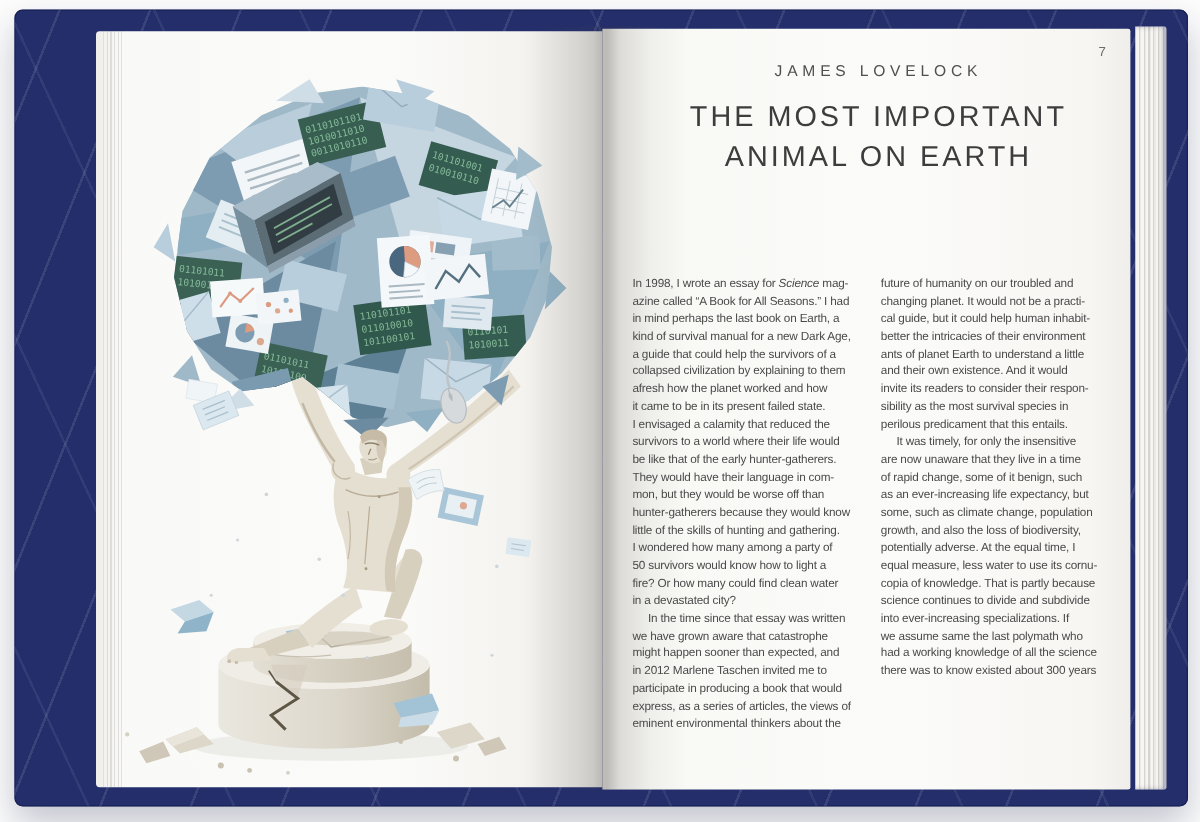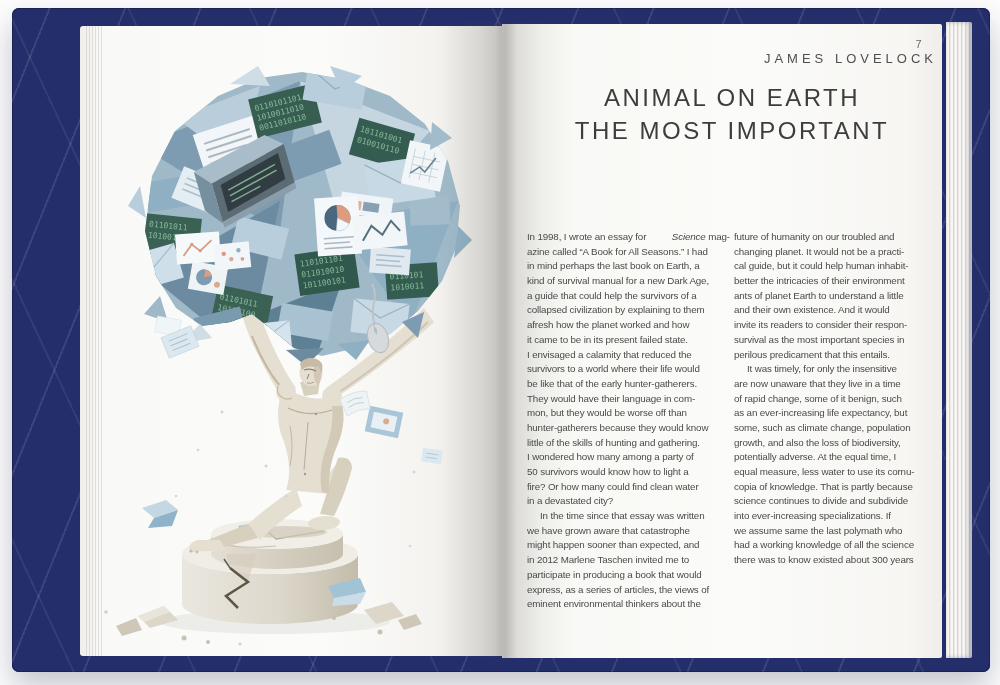--- a/index.html
+++ b/index.html
@@ -22,29 +22,29 @@
         border-radius:3px 0 0 3px;}
   .page-right{left:490px;top:16px;height:634px;width:440px;
         background:linear-gradient(to right,#d8d7d3 0,#ecebe7 3%,#f8f8f5 9%,#fbfbf9 55%,#f7f6f3 92%,#efeeea 100%);
         border-radius:0 2px 2px 0;}
   .fore-edge-left{position:absolute;left:6px;top:0;bottom:0;width:16px;opacity:.55;
         background:repeating-linear-gradient(to right,rgba(150,148,142,.45) 0 1px,transparent 1px 3px);}
   .gutter{position:absolute;left:430px;top:14px;bottom:14px;width:130px;pointer-events:none;
         background:linear-gradient(to right,rgba(0,0,0,0) 0%,rgba(80,78,74,.10) 40%,rgba(55,53,50,.20) 49%,rgba(80,78,74,.10) 58%,rgba(0,0,0,0) 100%);}
   
   .pagenum{position:absolute;top:14px;right:20px;font-size:11px;color:#6b6b6b;letter-spacing:.5px;}
-  .author{position:absolute;left:25px;width:410px;top:27px;text-align:right;
+  .author{position:absolute;left:25px;width:410px;top:27px;text-align:center;
         font-size:13px;letter-spacing:4px;color:#4f4f4f;font-weight:400;}
   .title{position:absolute;left:15px;width:430px;top:57px;text-align:center;color:#3d3d3d;
         font-size:24px;letter-spacing:2.5px;font-weight:400;line-height:33px;}
   .columns{position:absolute;left:25px;top:206px;width:412px;display:flex;gap:7px;}
   .col{width:200px;}
   .col.c2{width:205px;}
   .tline{height:14.7px;line-height:14.7px;font-size:9.8px;letter-spacing:-0.15px;color:#4a4a4a;white-space:nowrap;}
-  .tline em{font-style:italic;margin-left:23px;}
+  .tline em{font-style:italic;}
   .tline.indent{padding-left:13px;}
   
   .illus{position:absolute;inset:0;}
 </style>
 </head>
 <body>
 
 <div class="stage">
   <div class="book"></div>
   <div class="book" style="background:none;box-shadow:none;">
@@ -356,22 +356,22 @@
           <circle cx="330" cy="520" r="1.3" fill="#cfd6da"></circle>
             <circle cx="96" cy="470" r="1.3" fill="#cfd6da"></circle>
         </g>
       </svg>
     </div>
 
     <div class="page page-right">
       <div class="pagenum">7</div>
       <div class="author">JAMES LOVELOCK</div>
       <div class="title">
+        <div>THE MOST IMPORTANT</div>
         <div>ANIMAL ON EARTH</div>
-        <div>THE MOST IMPORTANT</div>
       </div>
       <div class="columns">
         <div class="col c1">
             <div class="tline"><span>In 1998, I wrote an essay for </span><em>Science</em><span> mag-</span></div>
             <div class="tline"><span>azine called “A Book for All Seasons.” I had</span></div>
             <div class="tline"><span>in mind perhaps the last book on Earth, a</span></div>
             <div class="tline"><span>kind of survival manual for a new Dark Age,</span></div>
             <div class="tline"><span>a guide that could help the survivors of a</span></div>
             <div class="tline"><span>collapsed civilization by explaining to them</span></div>
             <div class="tline"><span>afresh how the planet worked and how</span></div>
@@ -396,21 +396,21 @@
             <div class="tline"><span>eminent environmental thinkers about the</span></div>
           </div>
         <div class="col c2">
             <div class="tline"><span>future of humanity on our troubled and</span></div>
             <div class="tline"><span>changing planet. It would not be a practi-</span></div>
             <div class="tline"><span>cal guide, but it could help human inhabit-</span></div>
             <div class="tline"><span>better the intricacies of their environment</span></div>
             <div class="tline"><span>ants of planet Earth to understand a little</span></div>
             <div class="tline"><span>and their own existence. And it would</span></div>
             <div class="tline"><span>invite its readers to consider their respon-</span></div>
-            <div class="tline"><span>survival as the most important species in</span></div>
+            <div class="tline"><span>sibility as the most survival species in</span></div>
             <div class="tline"><span>perilous predicament that this entails.</span></div>
             <div class="tline indent"><span>It was timely, for only the insensitive</span></div>
             <div class="tline"><span>are now unaware that they live in a time</span></div>
             <div class="tline"><span>of rapid change, some of it benign, such</span></div>
             <div class="tline"><span>as an ever-increasing life expectancy, but</span></div>
             <div class="tline"><span>some, such as climate change, population</span></div>
             <div class="tline"><span>growth, and also the loss of biodiversity,</span></div>
             <div class="tline"><span>potentially adverse. At the equal time, I</span></div>
             <div class="tline"><span>equal measure, less water to use its cornu-</span></div>
             <div class="tline"><span>copia of knowledge. That is partly because</span></div>

